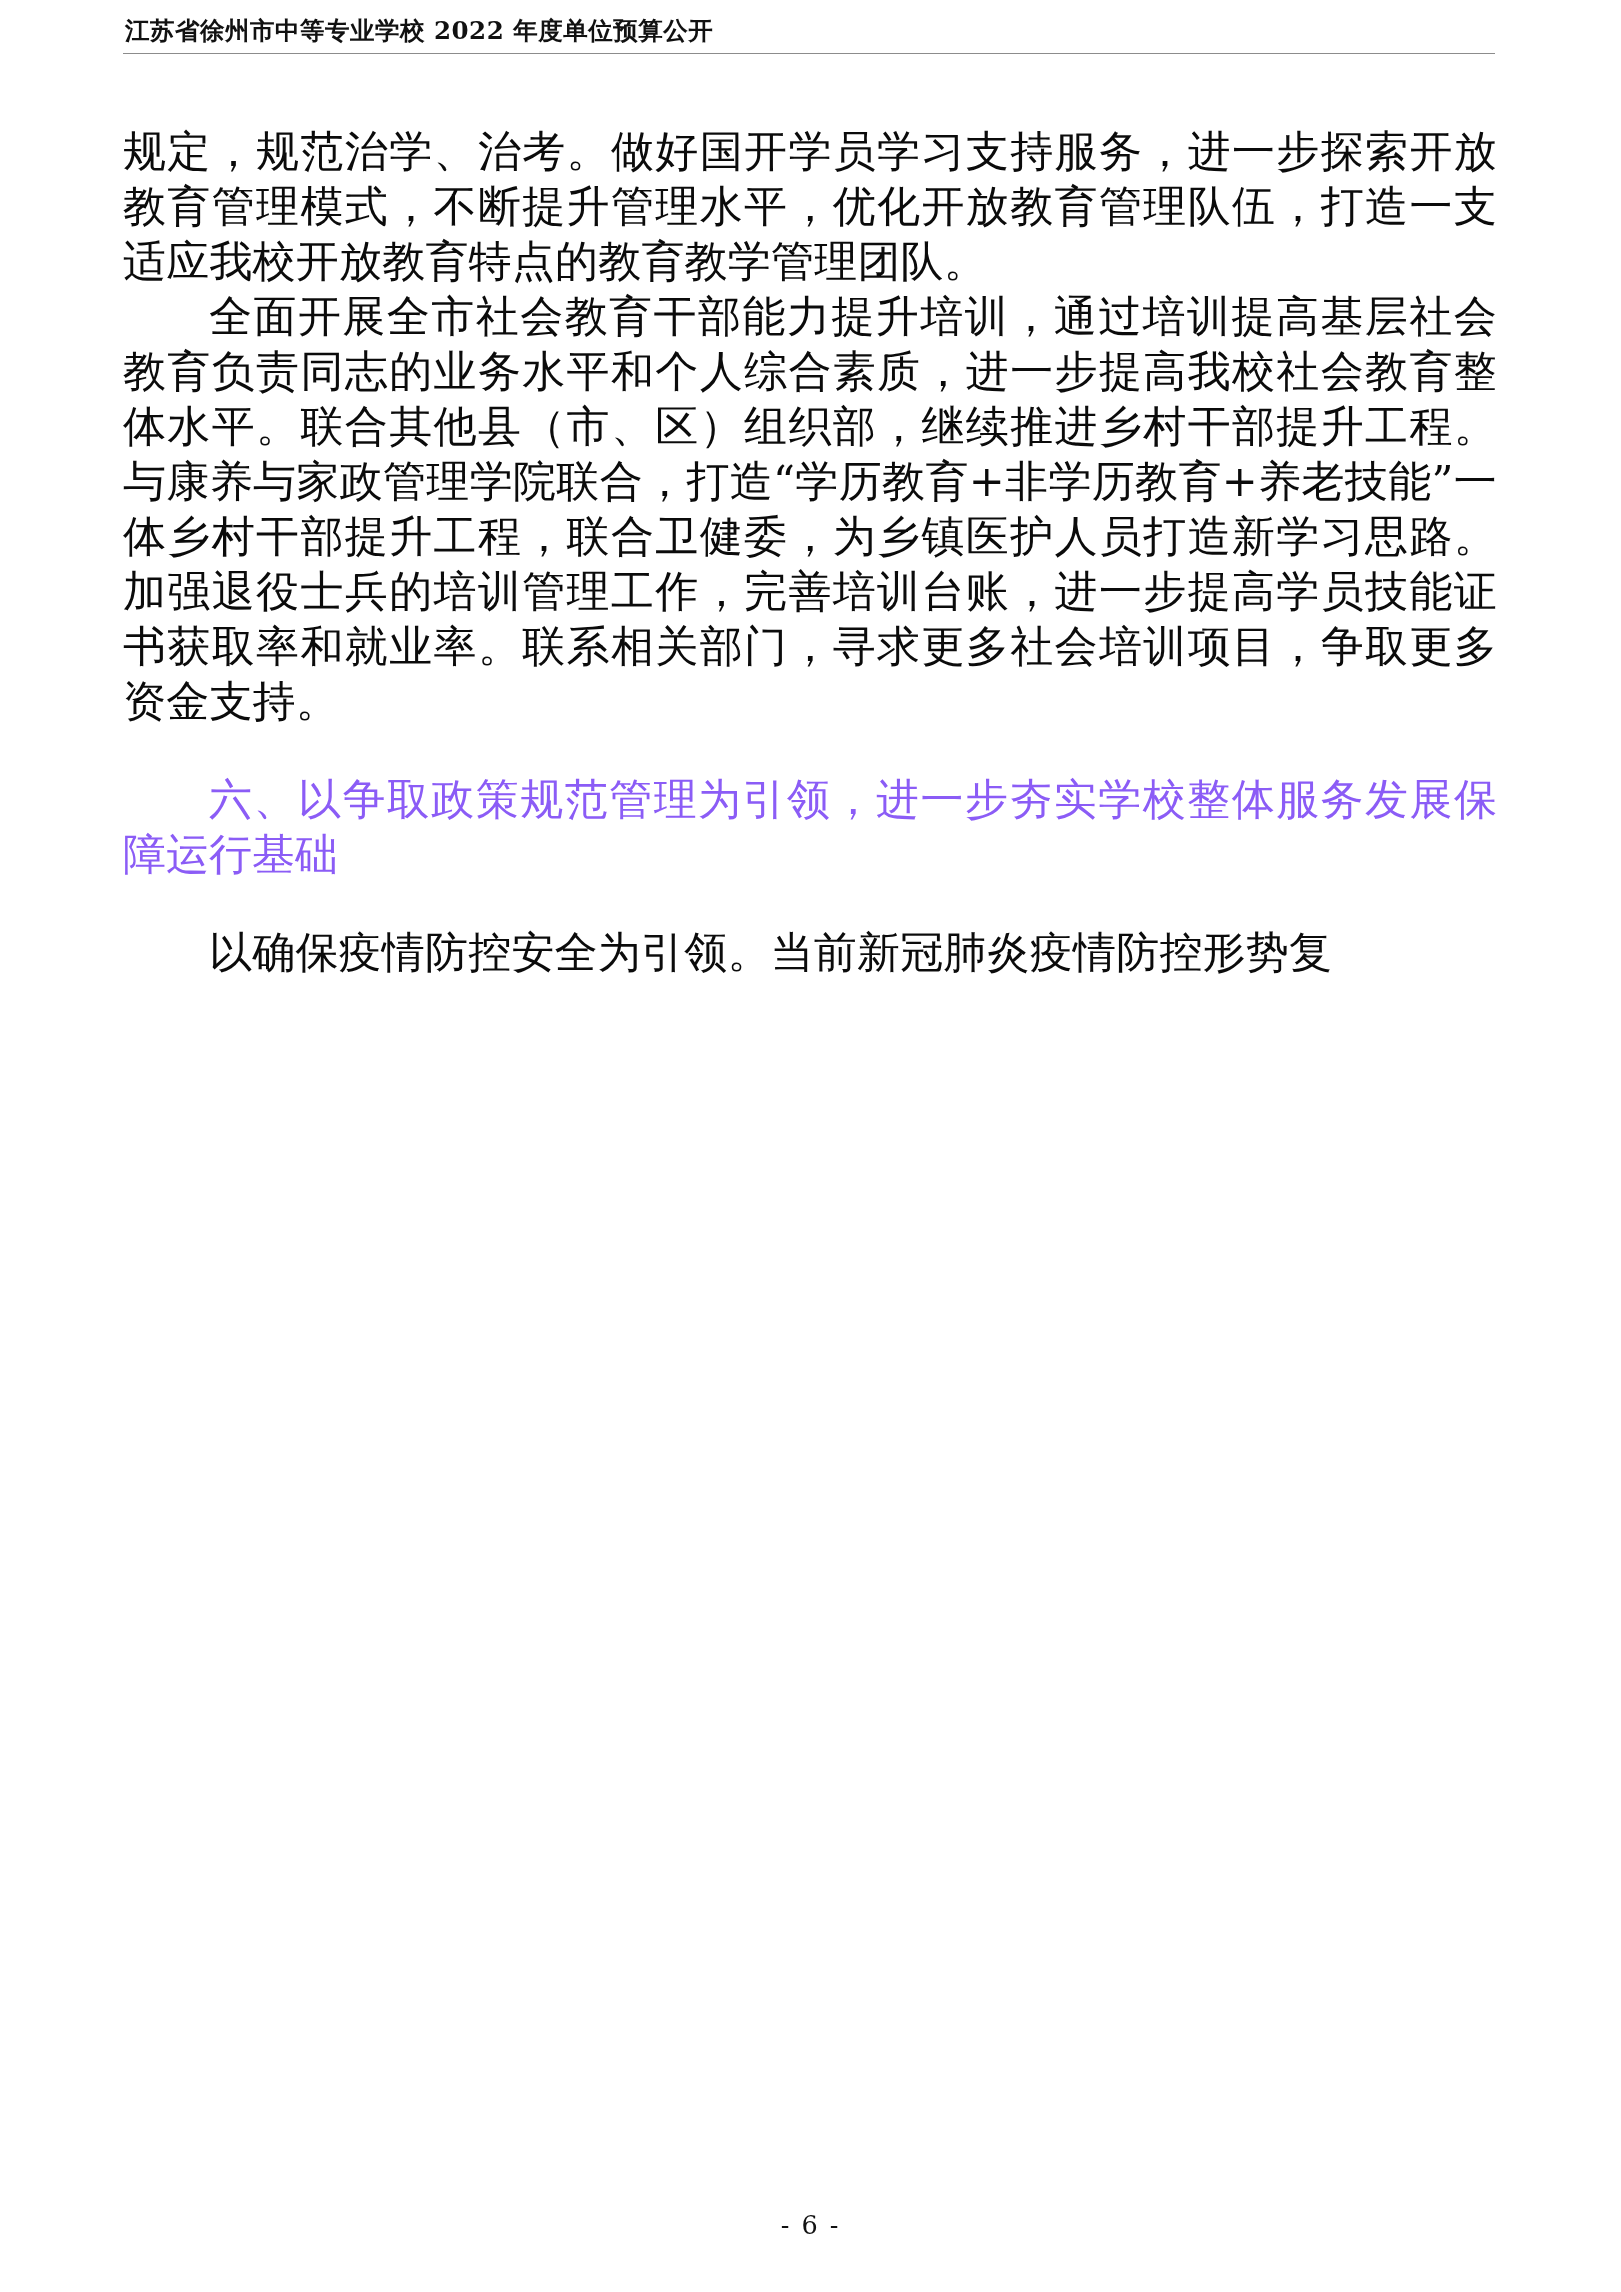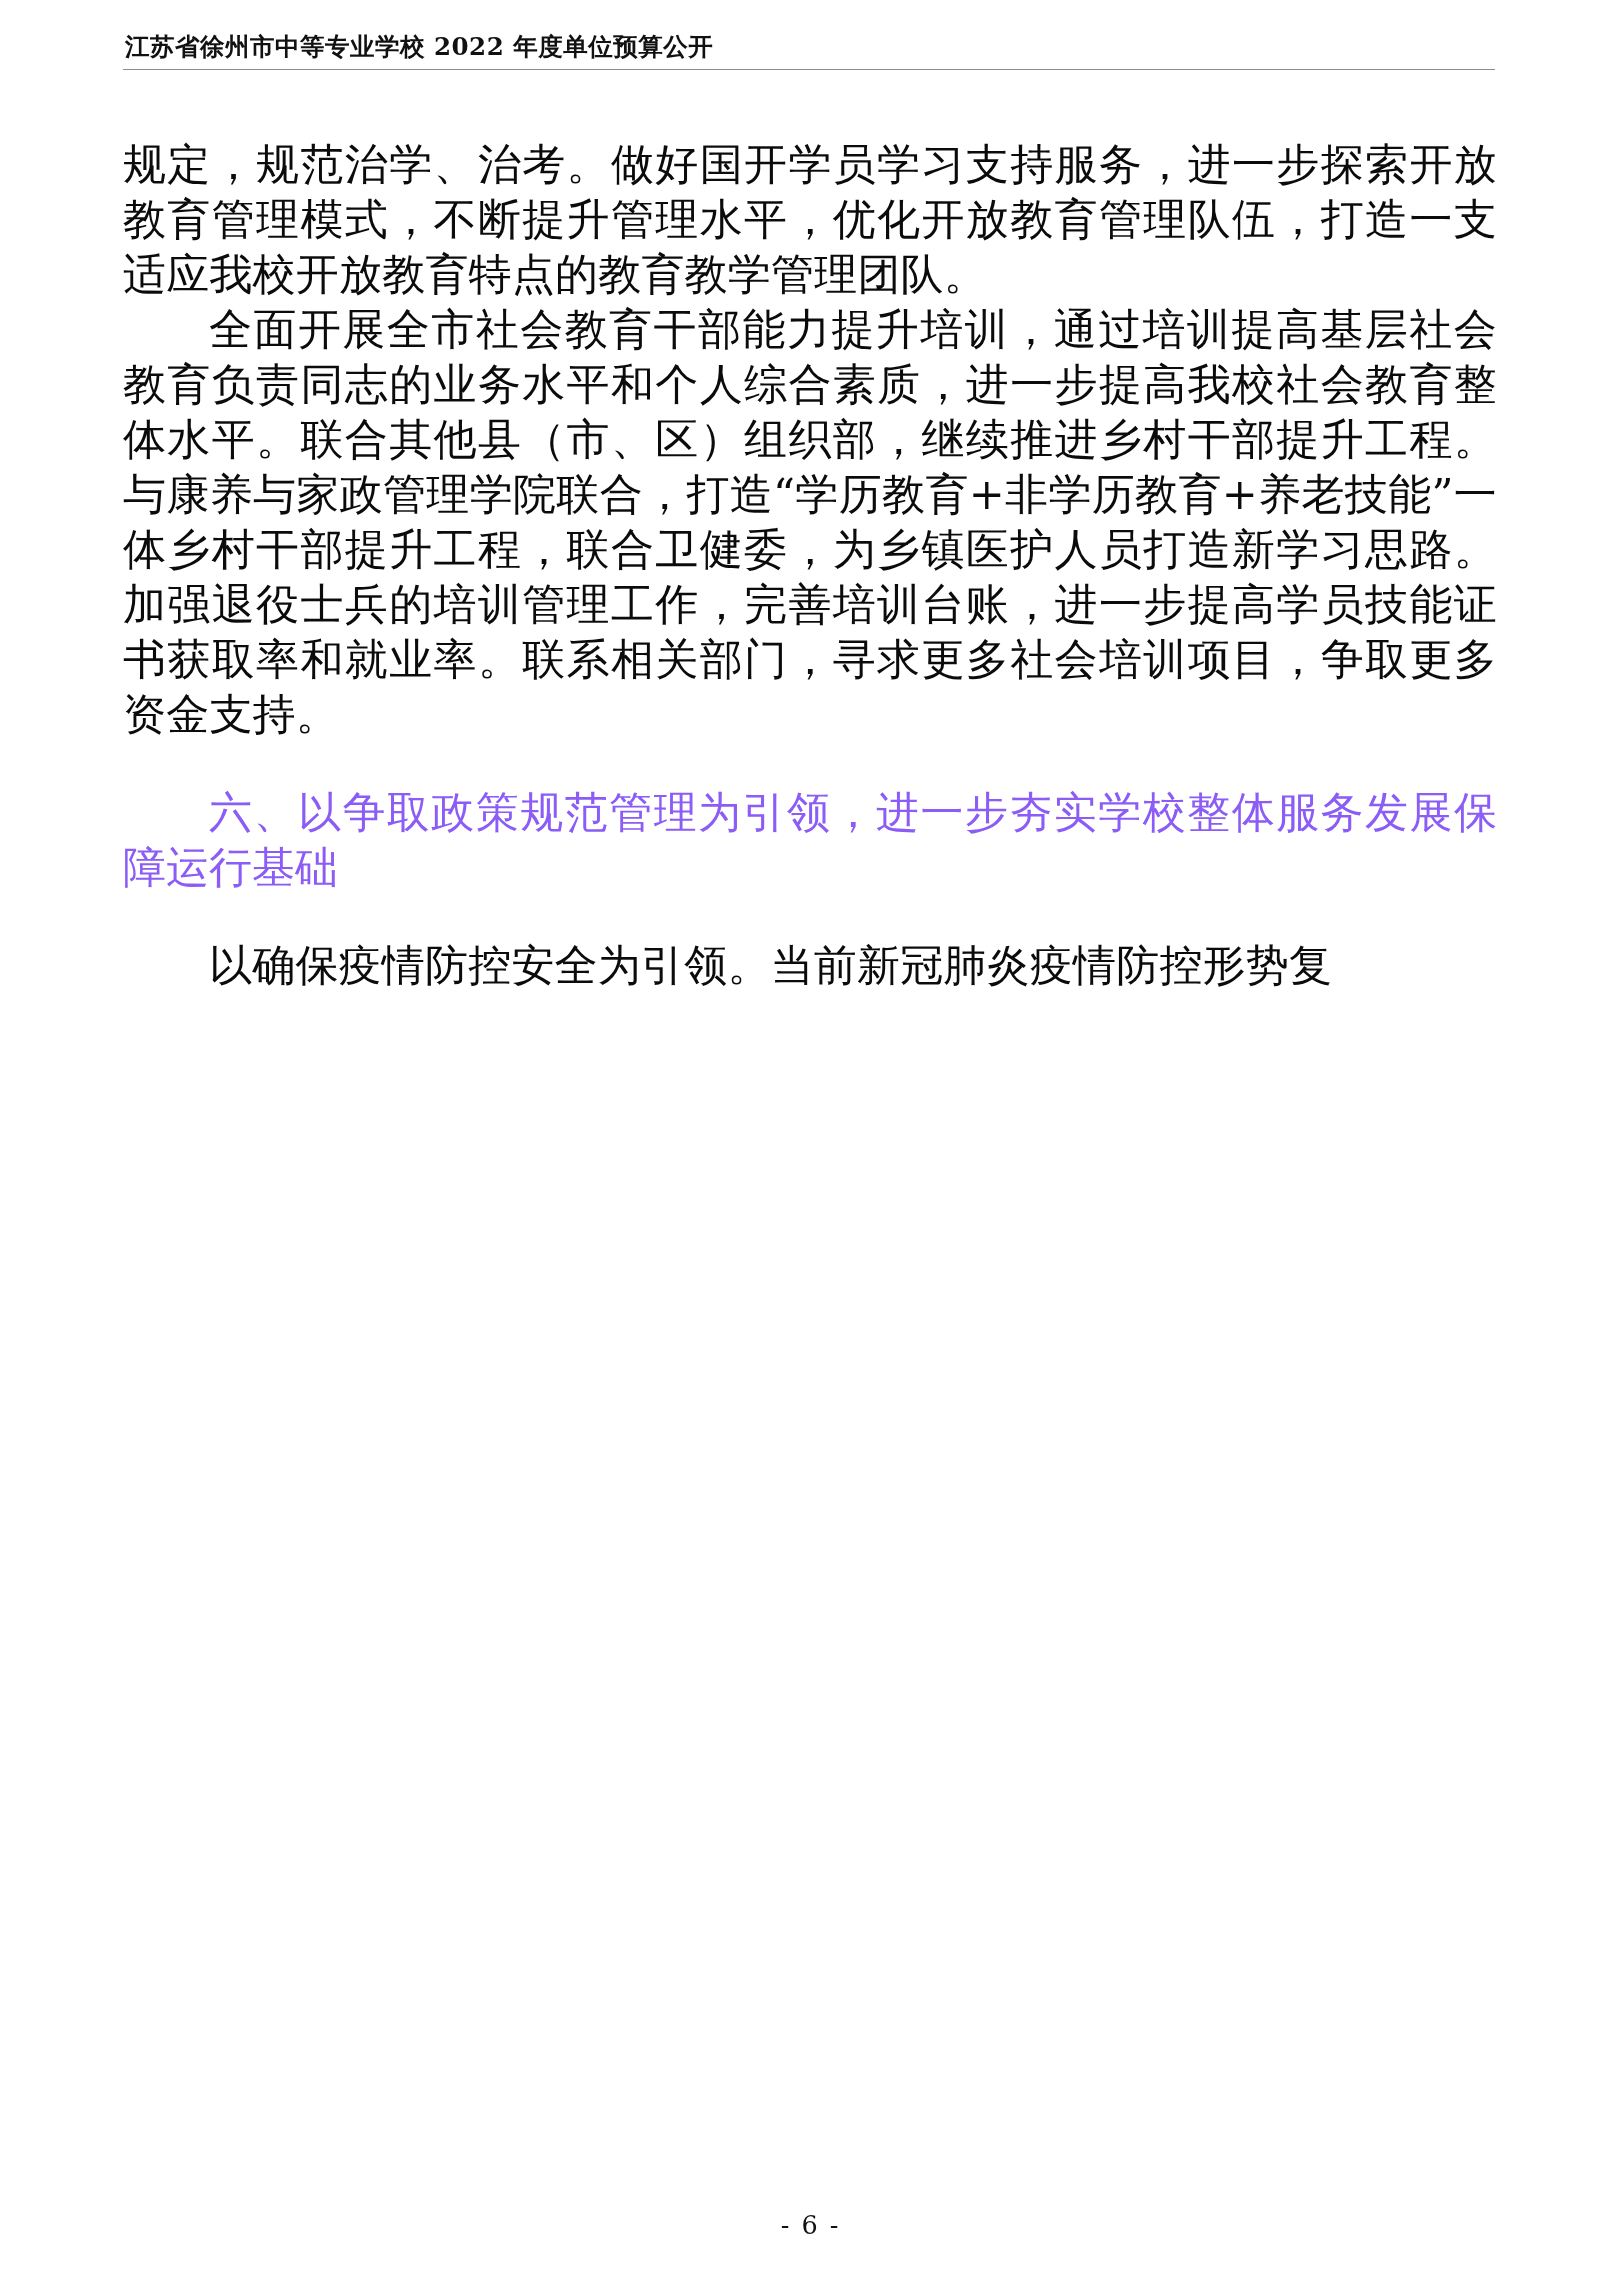--- a/index.html
+++ b/index.html
@@ -16,21 +16,21 @@
     height: 2293px;
     background: #ffffff;
     overflow: hidden;
     box-sizing: border-box;
   }
 
   
   .header {
     position: absolute;
     left: 0;
-    top: 16px;
+    top: 0;
     width: 1431px;
     height: 71px;
     box-sizing: border-box;
   }
   .header-text {
     position: absolute;
     left: 125px;
     top: 13.7px;
     font-family: "DejaVu Serif", "Liberation Serif", serif;
     font-size: 24.5px;
@@ -45,21 +45,21 @@
     top: 53px;
     width: 1372px;
     height: 1px;
     background: #8c8c8c;
   }
 
   
   .content {
     position: absolute;
     left: 123px;
-    top: 137px;
+    top: 124px;
     width: 1374px;
   }
 
   .para {
     margin: 0 0 0 0;
     font-family: "DejaVu Serif", "Liberation Serif", serif;
     font-size: 43px;
     line-height: 55px;
     color: #0b0b0b;
     text-align: justify;

